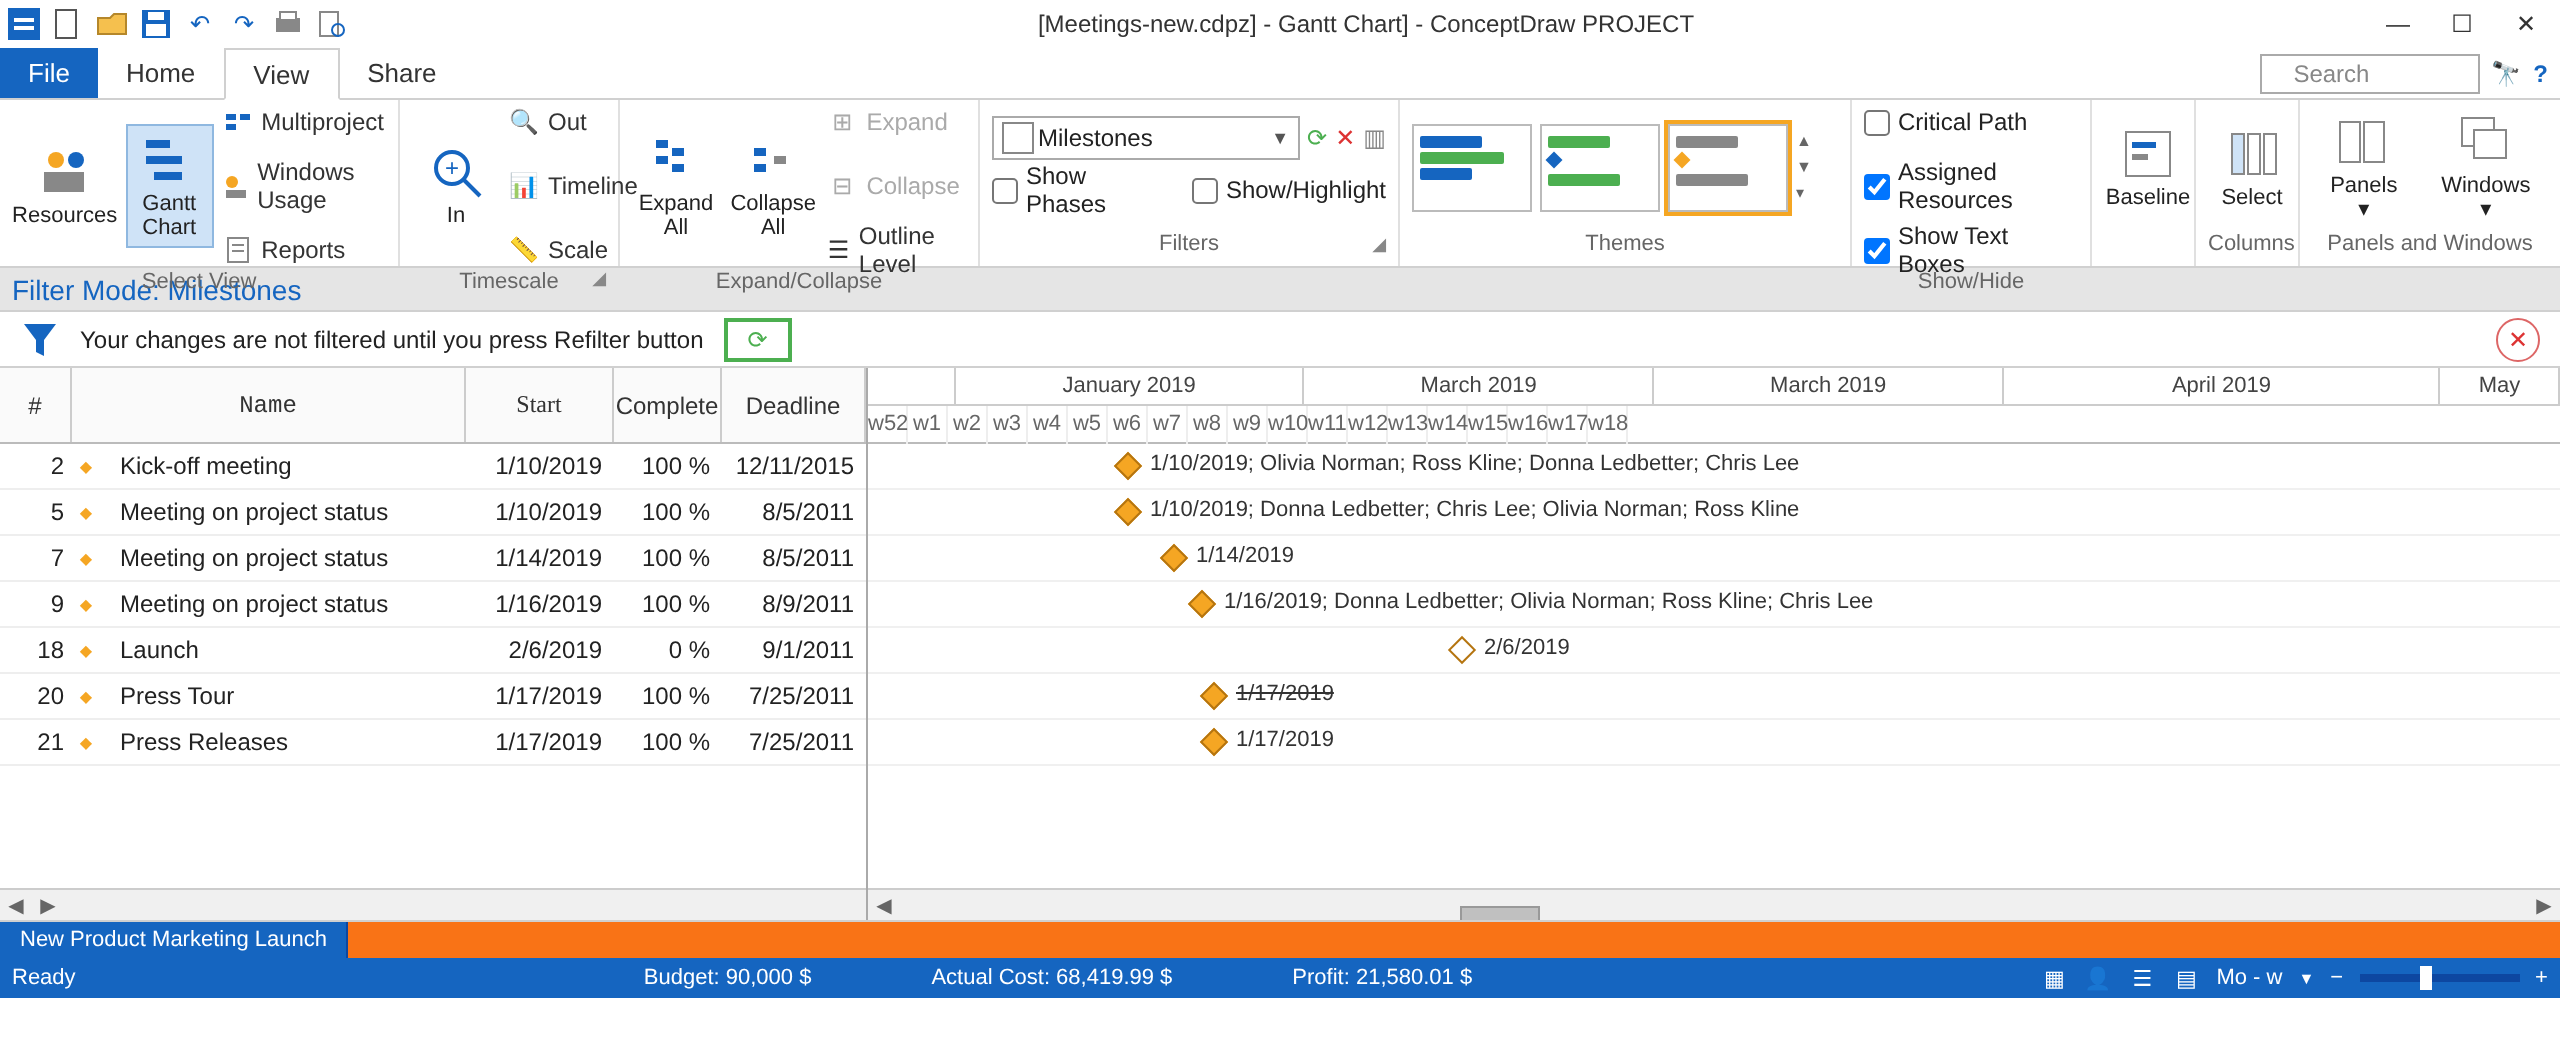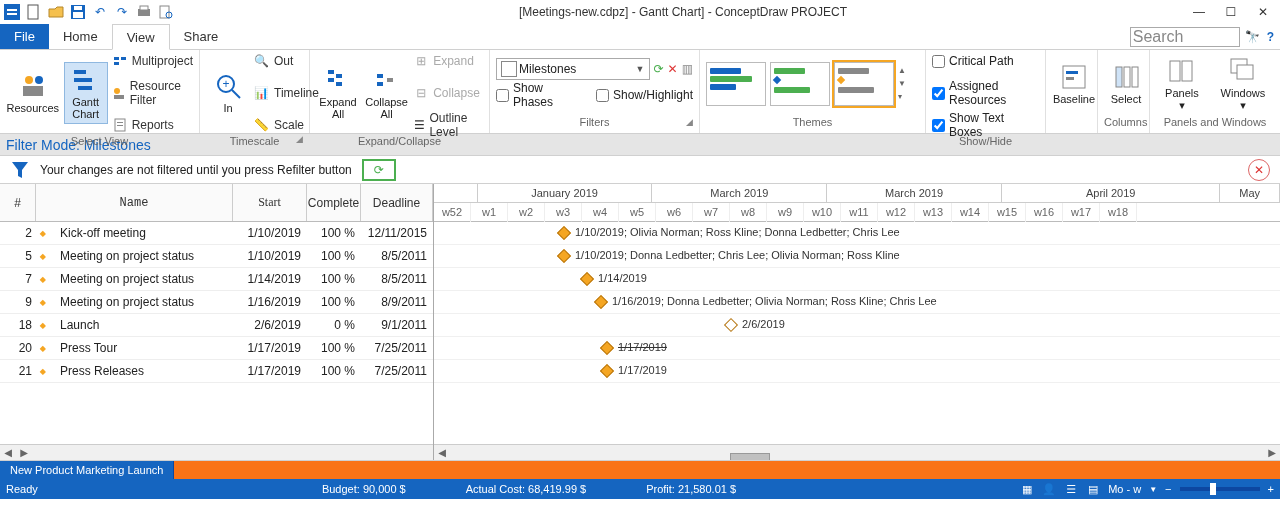--- a/index.html
+++ b/index.html
@@ -12,21 +12,21 @@
 .title-center { flex: 1; text-align: center; font-size: 12px; color: #333; }
 .winbtns { display: flex; gap: 18px; margin-right: 6px; }
 .winbtn { width: 14px; height: 14px; display:flex; align-items:center; justify-content:center; color:#333; }
 
 
 .menubar { height: 26px; display: flex; align-items: stretch; border-bottom: 1px solid #d0d0d0; }
 .filetab { background: #1565c0; color: #fff; padding: 0 14px; display:flex; align-items:center; font-size:13px; }
 .mtab { padding: 0 14px; display:flex; align-items:center; font-size:13px; color:#333; }
 .mtab.active { border: 1px solid #d0d0d0; border-bottom: 1px solid #fff; margin-bottom:-1px; background:#fff; }
 .menuright { margin-left:auto; display:flex; align-items:center; gap:6px; padding-right:6px; }
-.searchbox { border:1px solid #aaa; height:20px; width:110px; padding:0 2px; font-size:16px; color:#888; display:flex; align-items:center; }
+.searchbox { border:1px solid #aaa; height:20px; width:110px; padding:0 16px; font-size:12px; color:#888; display:flex; align-items:center; }
 
 
 .ribbon { height: 84px; background:#fff; border-bottom:1px solid #d0d0d0; display:flex; }
 .rgroup { border-right:1px solid #e0e0e0; padding:2px 6px; display:flex; flex-direction:column; }
 .rgroup .body { flex:1; display:flex; align-items:center; gap:4px; }
 .rgroup .lbl { text-align:center; font-size:11px; color:#666; height:16px; line-height:14px; position:relative; }
 .rgroup .lbl .dlg { position:absolute; right:0; bottom:2px; font-size:9px; color:#888; }
 .bigbtn { display:flex; flex-direction:column; align-items:center; justify-content:center; gap:2px; padding:2px 6px; min-width:44px; height:62px; }
 .bigbtn.sel { background:#cfe3f7; border:1px solid #8fb8e0; }
 .bigbtn .bico { width:28px; height:28px; }
@@ -67,21 +67,21 @@
 .trow .name { flex:1; padding-left:24px; }
 .trow .start { width:74px; text-align:right; padding-right:6px; }
 .trow .comp { width:54px; text-align:right; padding-right:6px; }
 .trow .dead { width:72px; text-align:right; padding-right:6px; }
 
 .rightpane { flex:1; position:relative; overflow:hidden; }
 .tlhdr { height:38px; border-bottom:1px solid #bbb; }
 .tlmonths { height:19px; display:flex; border-bottom:1px solid #ccc; }
 .tlmonth { border-right:1px solid #ccc; text-align:center; font-size:11px; line-height:18px; color:#444; }
 .tlweeks { height:19px; display:flex; }
-.tlweek { width:37px; border-right:1px solid #eee; text-align:center; font-size:11px; line-height:18px; color:#666; }
+.tlweek { width:20px; border-right:1px solid #eee; text-align:center; font-size:11px; line-height:18px; color:#666; }
 .ganttrows { position:relative; }
 .grow { height:23px; border-bottom:1px solid #f0f0f0; position:relative; }
 .ms { position:absolute; width:10px; height:10px; background:#f5a623; border:1px solid #b57510; transform:rotate(45deg); top:6px; }
 .ms.open { background:#fff; }
 .mstxt { position:absolute; top:4px; font-size:11px; color:#333; white-space:nowrap; }
 .mstxt.strike { text-decoration:line-through; }
 
 .hscroll { height:16px; background:#f0f0f0; border-top:1px solid #ccc; display:flex; align-items:center; }
 .hscroll .arr { width:16px; text-align:center; color:#666; font-size:10px; }
 .hscroll .thumb { height:12px; background:#c0c0c0; border:1px solid #999; }
@@ -193,21 +193,21 @@
             </span>
             <span>Multiproject</span>
           </div>
         <div class="smallbtn">
             <span class="sico">
               <svg width="14" height="14">
                 <circle cx="5" cy="5" r="3" fill="#f5a623"></circle>
                 <rect x="2" y="9" width="10" height="4" fill="#888"></rect>
               </svg>
             </span>
-            <span>Resource Filter</span>
+            <span>Windows Usage</span>
           </div>
         <div class="smallbtn">
             <span class="sico">
               <svg width="14" height="14">
                 <rect x="2" y="1" width="10" height="12" fill="#fff" stroke="#888"></rect>
                 <rect x="4" y="4" width="6" height="1" fill="#888"></rect>
                 <rect x="4" y="7" width="6" height="1" fill="#888"></rect>
               </svg>
             </span>
             <span>Reports</span>

